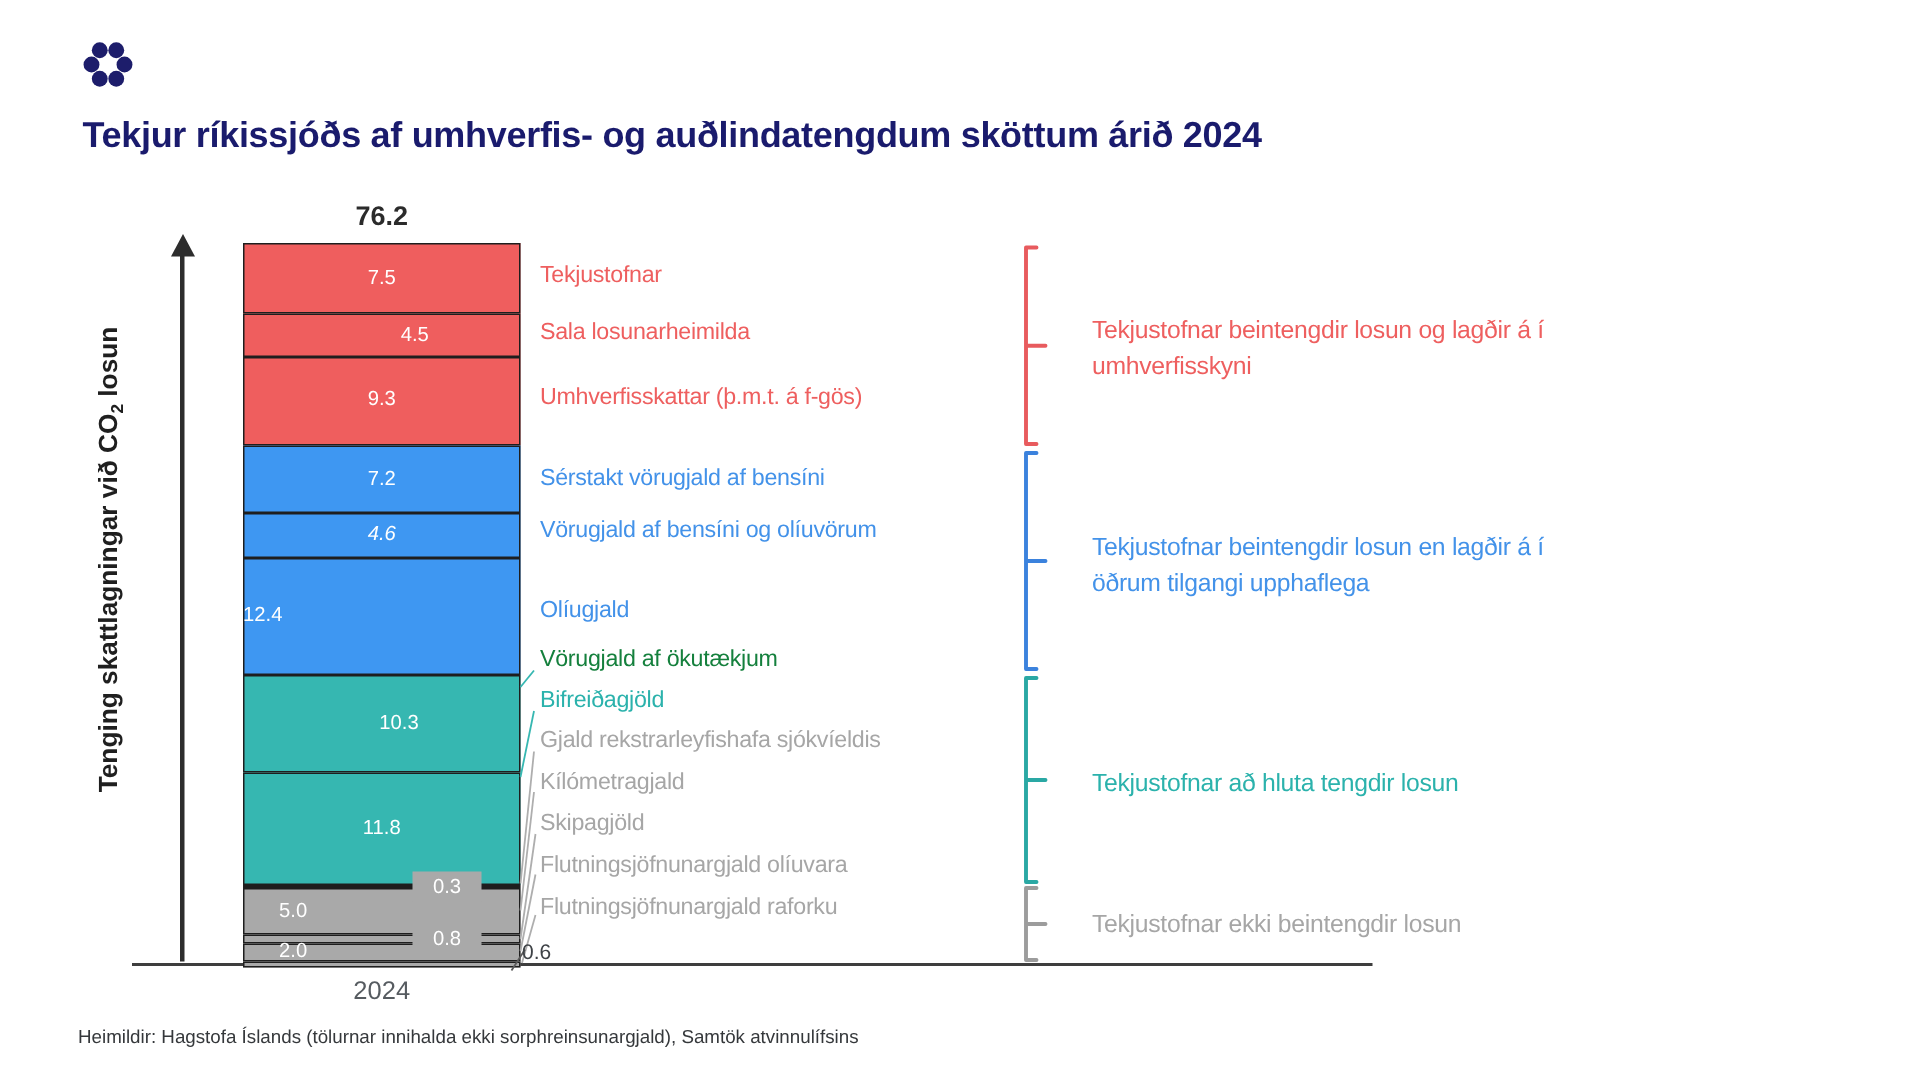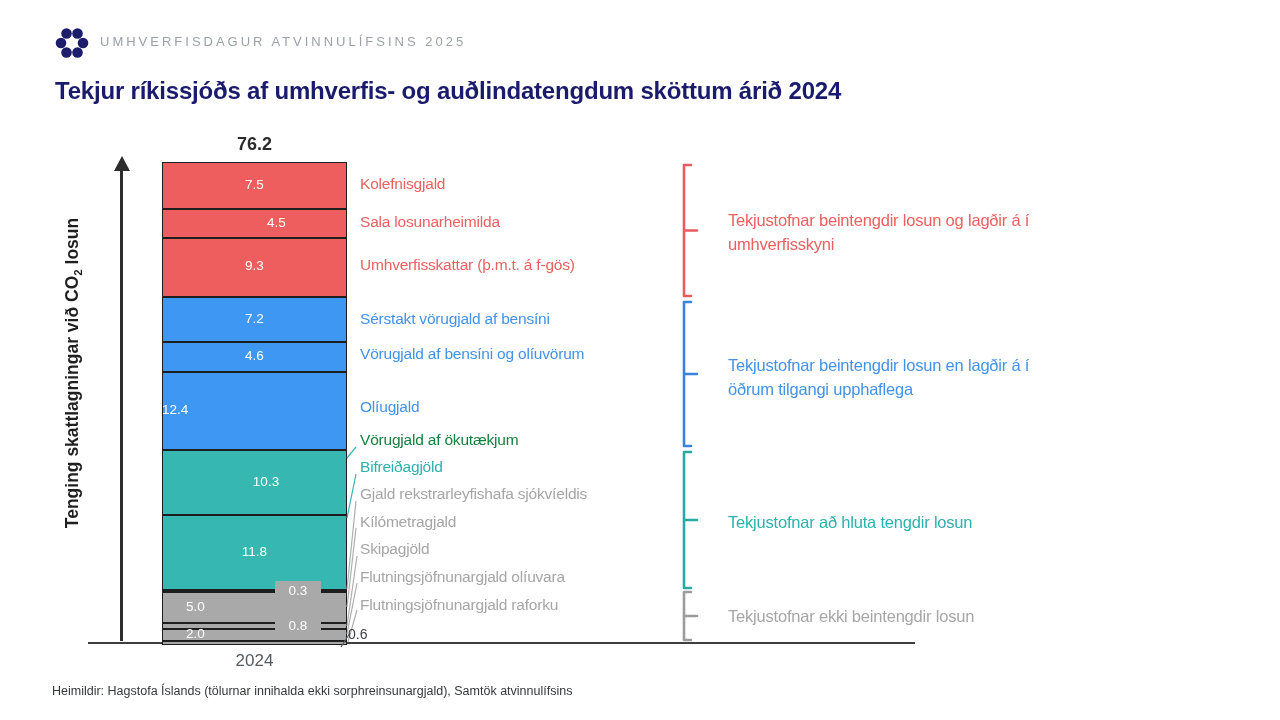--- a/index.html
+++ b/index.html
@@ -37,46 +37,45 @@
 <div class="canvas">
 
   <svg class="logo" width="40" height="36" viewBox="0 0 40 36">
     <circle cx="14.5" cy="8.5" r="5.3" fill="#1d1d6b"></circle>
     <circle cx="25.5" cy="8.5" r="5.3" fill="#1d1d6b"></circle>
     <circle cx="9" cy="18" r="5.3" fill="#1d1d6b"></circle>
     <circle cx="31" cy="18" r="5.3" fill="#1d1d6b"></circle>
     <circle cx="14.5" cy="27.5" r="5.3" fill="#1d1d6b"></circle>
     <circle cx="25.5" cy="27.5" r="5.3" fill="#1d1d6b"></circle>
   </svg>
-  <div class="brand">UMHVERFISDAGUR ATVINNULÍFSINS 2025</div>
   <h1 class="title" style="margin:0;">Tekjur ríkissjóðs af umhverfis- og auðlindatengdum sköttum árið 2024</h1>
 
   <div class="ylabel"><span>Tenging skattlagningar við CO</span><span class="sub">2</span><span> losun</span></div>
   <div class="y-arrow-line"></div>
   <div class="y-arrow-head"></div>
   <div class="x-axis"></div>
 
   <div class="total-label">76.2</div>
   <div class="x-tick">2024</div>
 
   <div id="chart-dynamic">
       <div class="segment" style="left: 162px; width: 185px; top: 162px; height: 47.4771px; background: rgb(239, 94, 94);"></div>
       <div class="seg-value" style="left: 162px; width: 185px; text-align: center; top: 176.739px;">7.5</div>
-      <div class="seg-label" style="left: 360px; top: 175px; color: rgb(238, 95, 95);">Kolefnisgjald</div>
+      <div class="seg-label" style="left: 360px; top: 175px; color: rgb(238, 95, 95);">Tekjustofnar</div>
       <div class="segment" style="left: 162px; width: 185px; top: 209.477px; height: 28.4862px; background: rgb(239, 94, 94);"></div>
       <div class="seg-value" style="left: 162px; width: 185px; text-align: center; top: 214.72px; padding-left: 22px;">4.5</div>
       <div class="seg-label" style="left: 360px; top: 213px; color: rgb(238, 95, 95);">Sala losunarheimilda</div>
       <div class="segment" style="left: 162px; width: 185px; top: 237.963px; height: 58.8716px; background: rgb(239, 94, 94);"></div>
       <div class="seg-value" style="left: 162px; width: 185px; text-align: center; top: 258.399px;">9.3</div>
       <div class="seg-label" style="left: 360px; top: 256px; color: rgb(238, 95, 95);">Umhverfisskattar (þ.m.t. á f-gös)</div>
       <div class="segment" style="left: 162px; width: 185px; top: 296.835px; height: 45.578px; background: rgb(62, 151, 242);"></div>
       <div class="seg-value" style="left: 162px; width: 185px; text-align: center; top: 310.624px;">7.2</div>
       <div class="seg-label" style="left: 360px; top: 310px; color: rgb(67, 146, 233);">Sérstakt vörugjald af bensíni</div>
       <div class="segment" style="left: 162px; width: 185px; top: 342.413px; height: 29.1193px; background: rgb(62, 151, 242);"></div>
-      <div class="seg-value" style="left: 162px; width: 185px; text-align: center; top: 347.972px;">4.6</div>
+      <div class="seg-value" style="left: 162px; width: 185px; text-align: center; top: 347.972px; font-style: italic;">4.6</div>
       <div class="seg-label" style="left: 360px; top: 345px; color: rgb(67, 146, 233);">Vörugjald af bensíni og olíuvörum</div>
       <div class="segment" style="left: 162px; width: 185px; top: 371.532px; height: 78.4954px; background: rgb(62, 151, 242);"></div>
       <div class="seg-value" style="left: 162px; width: 185px; top: 401.78px;">12.4</div>
       <div class="seg-label" style="left: 360px; top: 398px; color: rgb(67, 146, 233);">Olíugjald</div>
       <div class="segment" style="left: 162px; width: 185px; top: 450.028px; height: 65.2018px; background: rgb(54, 183, 177);"></div>
       <div class="seg-value" style="left: 162px; width: 208px; text-align: center; top: 473.628px;">10.3</div>
       <div class="seg-label" style="left: 360px; top: 431px; color: #15803d;">Vörugjald af ökutækjum</div>
       <div class="segment" style="left: 162px; width: 185px; top: 515.229px; height: 74.6972px; background: rgb(54, 183, 177);"></div>
       <div class="seg-value" style="left: 162px; width: 185px; text-align: center; top: 543.578px;">11.8</div>
       <div class="seg-label" style="left: 360px; top: 458px; color: rgb(43, 178, 172);">Bifreiðagjöld</div>

